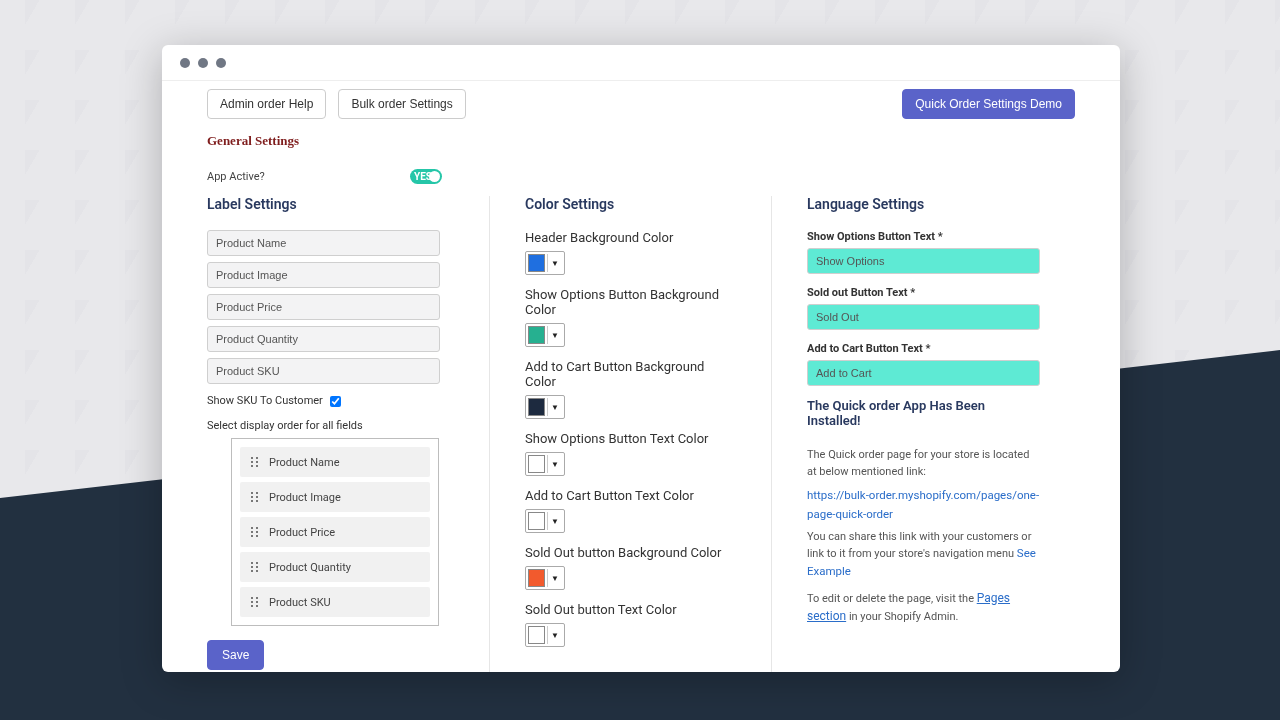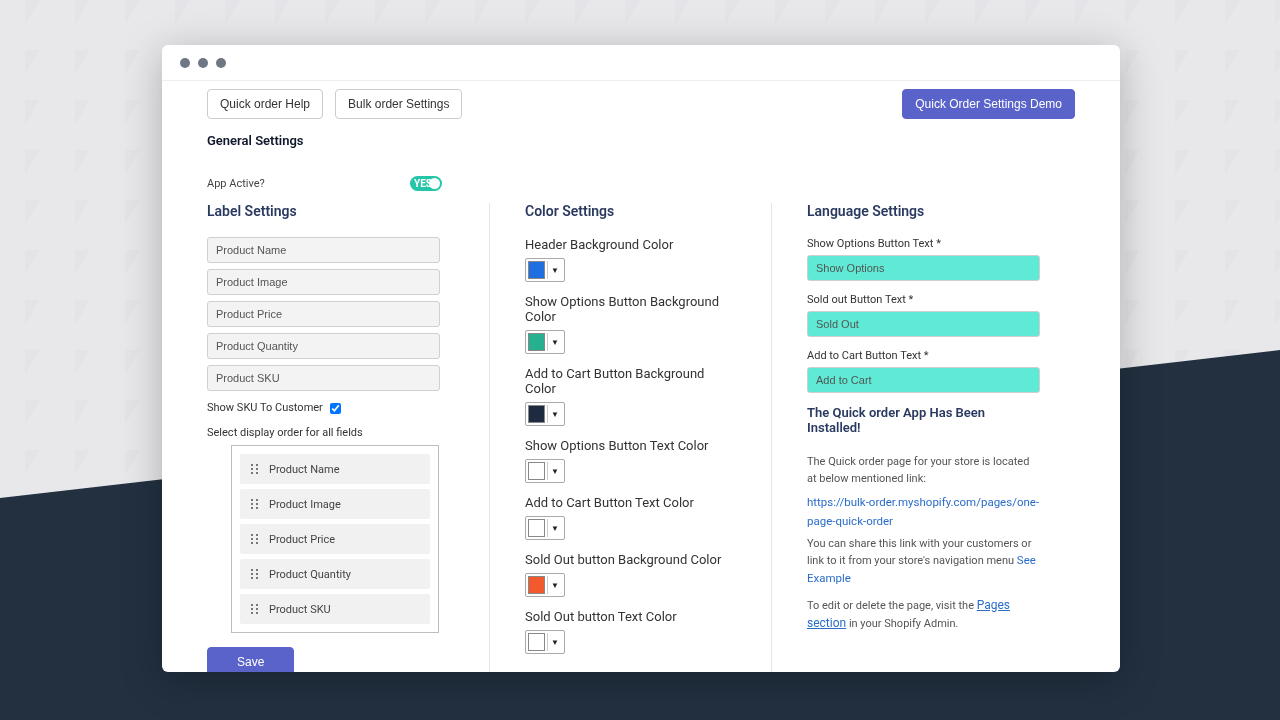--- a/index.html
+++ b/index.html
@@ -55,22 +55,23 @@
   .btn-primary {
     border: 1px solid #5a63c9; background: #5a63c9; color: #fff;
   }
   .spacer { flex: 1; }
   .content {
     flex: 1; overflow: hidden;
     padding: 6px 45px 0 45px;
     position: relative;
   }
   .general-heading {
-    font-size: 13px; font-weight: 600; color: #0f172a;
-    margin-bottom: 28px;
+    font-size: 13px; font-weight: 600; color: #7f1d1d;
+    margin-bottom: 20px;
+    font-family: Liberation Serif, serif;
   }
   .app-active-row {
     display: flex; align-items: center; justify-content: space-between;
     font-size: 11px; color: #444; width: 235px;
   }
   .toggle {
     width: 32px; height: 15px; border-radius: 10px; background: #25c6a8;
     position: relative; display: inline-flex; align-items: center;
     font-size: 10px; color: #fff; padding-left: 4px; font-weight: 700;
   }
@@ -116,34 +117,34 @@
       radial-gradient(circle at 2px 2px, #777 1px, transparent 1px),
       radial-gradient(circle at 7px 2px, #777 1px, transparent 1px),
       radial-gradient(circle at 2px 6px, #777 1px, transparent 1px),
       radial-gradient(circle at 7px 6px, #777 1px, transparent 1px),
       radial-gradient(circle at 2px 10px, #777 1px, transparent 1px),
       radial-gradient(circle at 7px 10px, #777 1px, transparent 1px);
   }
   .save-btn {
     margin-top: 14px;
     background: #5a63c9; border: 1px solid #5a63c9; color: #fff;
-    border-radius: 4px; padding: 7px 29px; font-size: 12px; cursor: pointer;
+    border-radius: 4px; padding: 7px 14px; font-size: 12px; cursor: pointer;
   }
   .color-row { margin-bottom: 12px; }
   .color-label { font-size: 13px; color: #333; margin-bottom: 6px; display: block; }
   .color-picker {
     width: 40px; height: 24px; border: 1px solid #aaa; border-radius: 2px;
     display: flex; align-items: center; padding: 2px;
   }
   .color-swatch { width: 18px; height: 18px; border: 1px solid #888; }
   .color-chev {
     width: 16px; height: 18px; display: flex; align-items: center; justify-content: center;
     font-size: 8px; color: #222; border-left: 1px solid #ccc; margin-left: 2px;
   }
-  .lang-label { font-size: 11px; font-weight: 400; color: #333; margin-bottom: 5px; display:block;}
+  .lang-label { font-size: 11px; font-weight: 700; color: #333; margin-bottom: 5px; display:block;}
   .lang-input {
     width: 233px; height: 26px; border: 1px solid #cfcfcf;
     border-radius: 3px; padding: 0 8px; font-size: 11px; color: #555;
     margin-bottom: 12px; display:block; background:#5eead4;
   }
   .installed-title { font-size: 13px; font-weight: 600; color: #29395f; margin: 10px 0 18px; }
   .info-text { font-size: 11px; color: #555; line-height: 1.55; margin-bottom: 4px;}
   .link { color: #2a6dc9; text-decoration: none; }
   .link.big { font-size: 11.5px; }
   .pages-link { color:#2a6dc9; font-size:12px; }
@@ -155,21 +156,21 @@
 <div class="dark-band"></div>
 
 <div class="window">
   <div class="titlebar">
     <span class="dot"></span>
     <span class="dot"></span>
     <span class="dot"></span>
   </div>
 
   <div class="topbar">
-    <button class="btn">Quick order Help</button>
+    <button class="btn">Admin order Help</button>
     <button class="btn">Bulk order Settings</button>
     <div class="spacer"></div>
     <button class="btn btn-primary">Quick Order Settings Demo</button>
   </div>
 
   <div class="content">
     <div class="general-heading">General Settings</div>
     <div class="app-active-row">
       <span>App Active?</span>
       <span class="toggle">YES</span>

